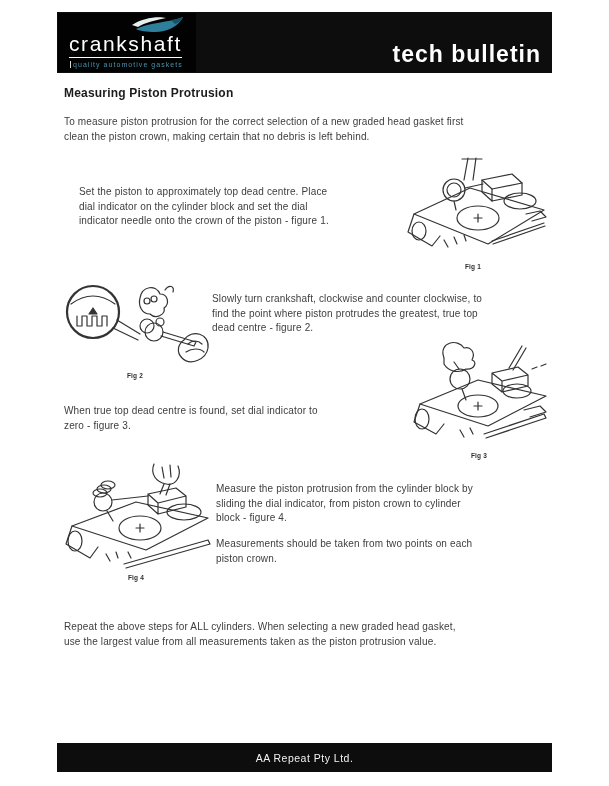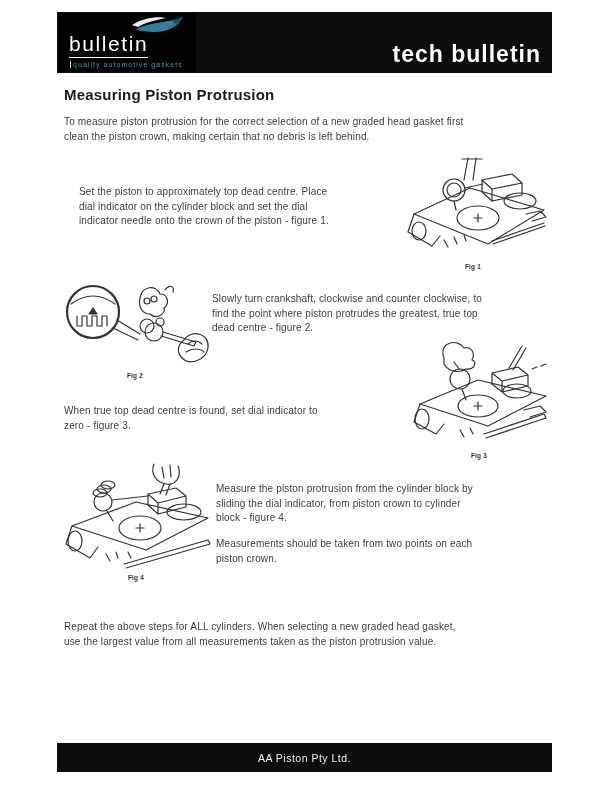--- a/index.html
+++ b/index.html
@@ -21,21 +21,21 @@
   .tagline {
     position:absolute; left:12px; top:48px; color:#4a93ab; font-size:7px;
     letter-spacing:1.05px; border-left:1px solid #cfd8da; padding-left:2px;
   }
   .swoosh { position:absolute; left:66px; top:3px; width:64px; height:20px; }
   .bulletin-title {
     position:absolute; right:11px; bottom:5px; color:#ffffff;
     font-size:23px; font-weight:700; letter-spacing:1px;
   }
 
-  .doc-title { position:absolute; left:64px; top:86px; font-size:15px; font-weight:700; color:#1c1c1c; letter-spacing:0.2px; }
+  .doc-title { position:absolute; left:64px; top:86px; font-size:12px; font-weight:700; color:#1c1c1c; letter-spacing:0.2px; }
   .para { position:absolute; font-size:10px; line-height:14.7px; letter-spacing:0.15px; white-space:pre-line; color:#3d3d3d; }
   #intro   { left:64px;  top:115px; }
   #step1   { left:64px;  top:185px;margin-left:15px; }
   #step2   { left:212px; top:292px; }
   #step3   { left:64px;  top:404px; }
   #step4a  { left:216px; top:482px; }
   #step4b  { left:216px; top:537px; }
   #closing { left:64px;  top:620px; }
 
   .figure { position:absolute; display:flex; flex-direction:column; align-items:center; }
@@ -53,21 +53,21 @@
 
 <div class="page">
 
   <div class="bar header-bar">
     <div class="logo-box">
       <svg class="swoosh" viewBox="0 0 64 20">
         <path d="M8,9 C18,2 34,0 42,2 C34,3.5 20,7 14,11 Z" fill="#e8eef0"></path>
         <path d="M12,13 C26,6 44,7 59,1 C55,10 43,16 31,16 C23,16 15,15 12,13 Z" fill="#2e7f9b"></path>
         <path d="M47,4 C53,3 57,2 59,1 C58,4 55,7 51,8 Z" fill="#16536b"></path>
       </svg>
-      <div class="brand">bulletin</div>
+      <div class="brand">crankshaft</div>
       <div class="tagline">quality automotive gaskets</div>
     </div>
     <div class="bulletin-title">tech bulletin</div>
   </div>
 
   <div class="doc-title">Measuring Piston Protrusion</div>
 
   <div class="para" id="intro">To measure piston protrusion for the correct selection of a new graded head gasket first
 clean the piston crown, making certain that no debris is left behind.</div>
   <div class="para" id="step1">Set the piston to approximately top dead centre. Place
@@ -178,16 +178,16 @@
         <path d="M14,64 L8,82 L32,96 L40,85"></path>
         <ellipse cx="17" cy="79" rx="7" ry="10"></ellipse>
         <path d="M66,102 L150,78 M68,106 L152,82 M150,78 L152,82"></path>
         <path d="M48,92 l4,7 M58,90 l2,6 M70,90 l3,6"></path>
       </g>
     </svg>
     <div class="fig-caption">Fig 4</div>
   </div>
 
   <div class="bar footer-bar">
-    <div class="footer-text">AA Piston Pty Ltd.</div>
+    <div class="footer-text">AA Repeat Pty Ltd.</div>
   </div>
 
 </div>
 
 </body></html>

